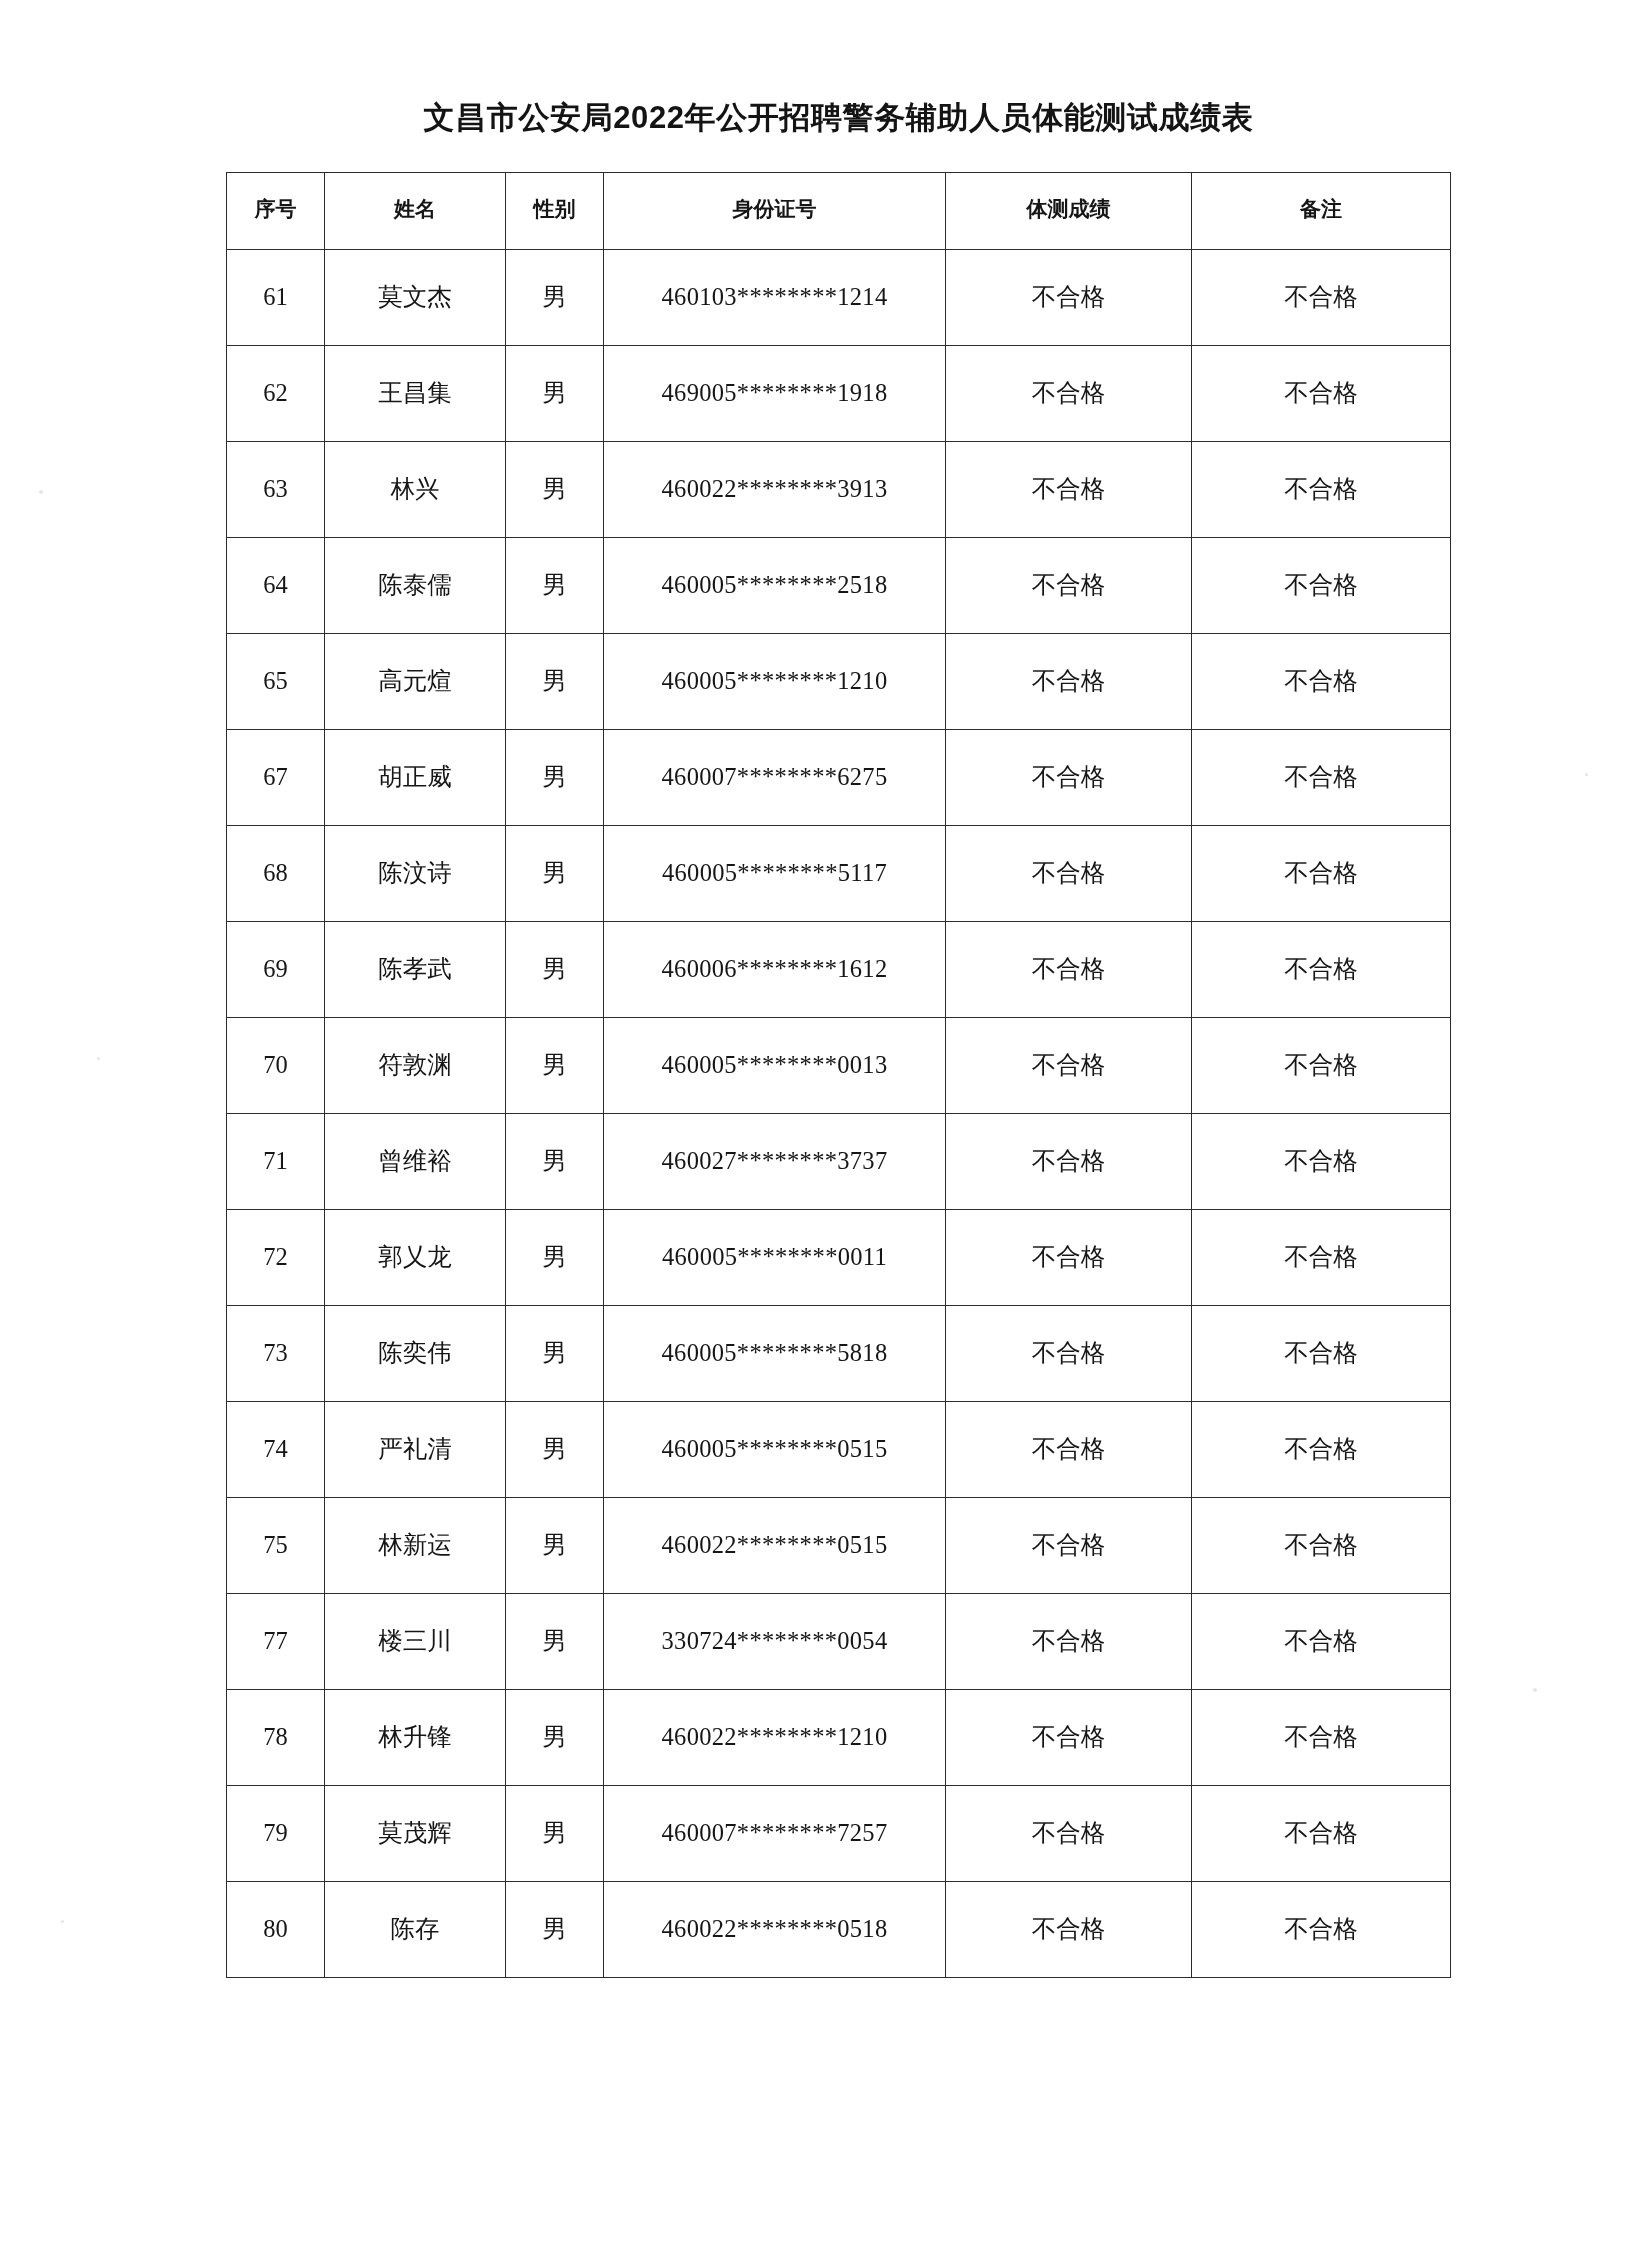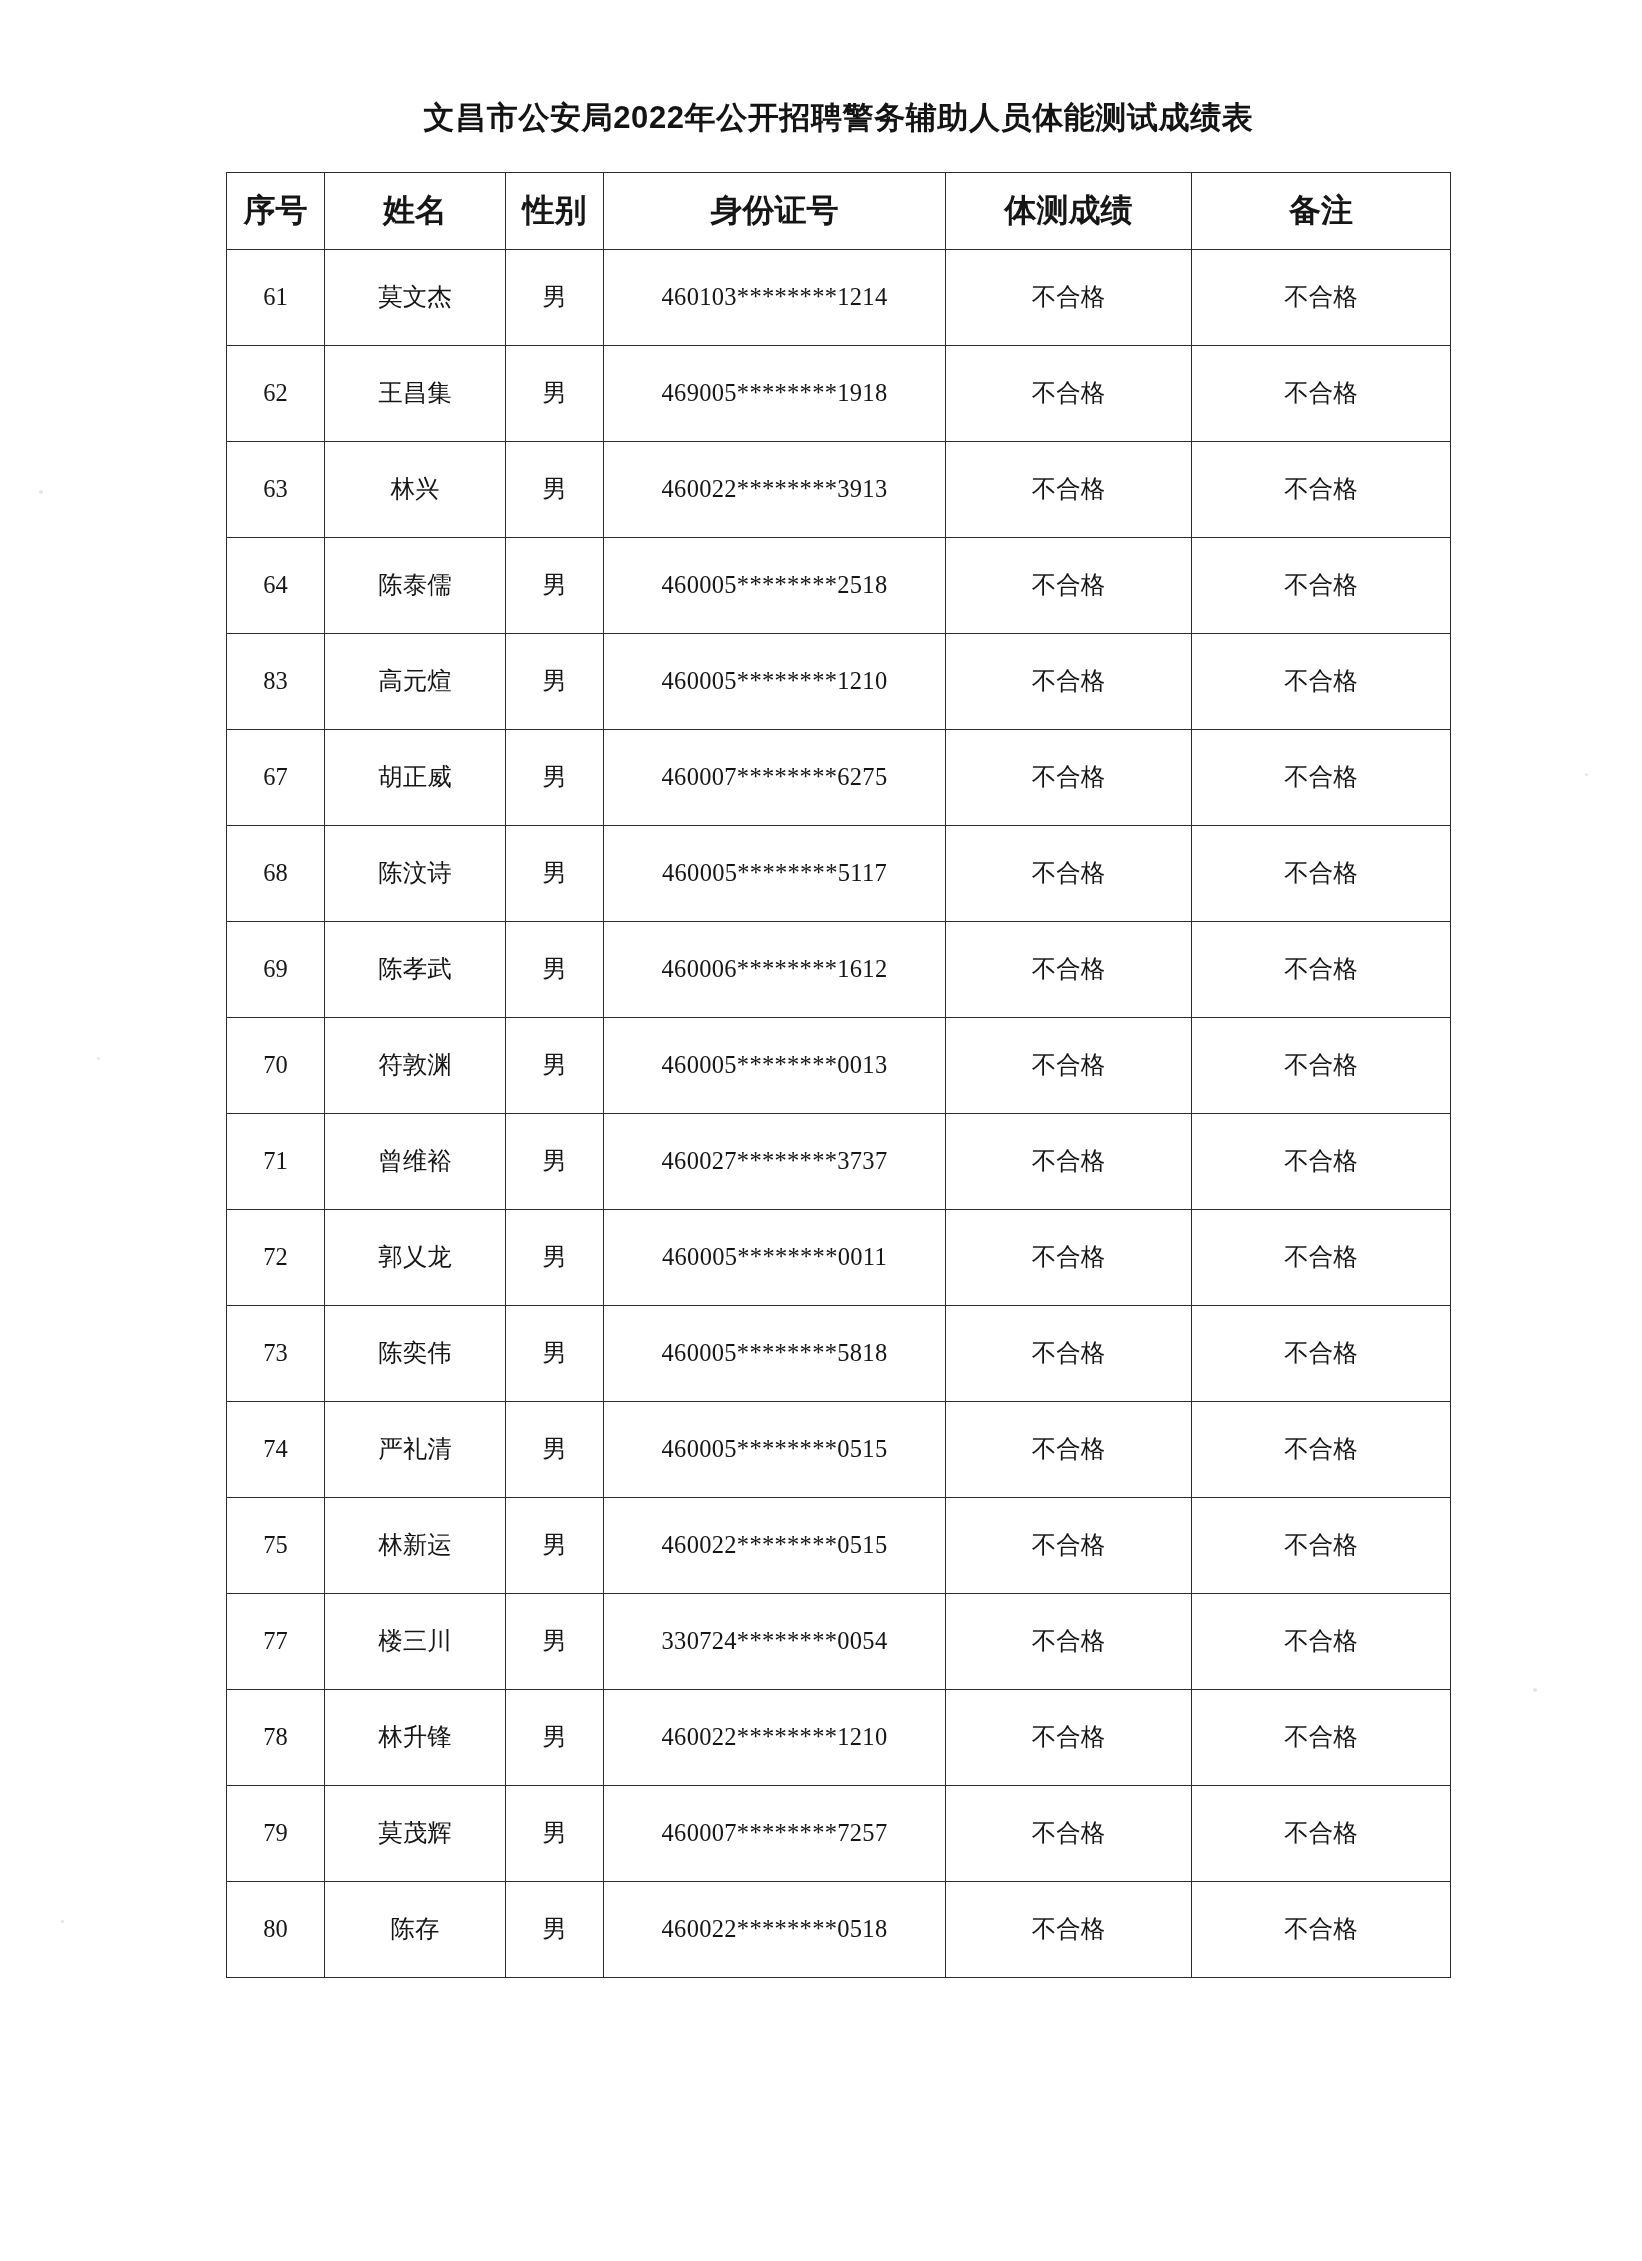--- a/index.html
+++ b/index.html
@@ -41,24 +41,24 @@
     border: 1.3px solid #2b2b2b;
     text-align: center;
     vertical-align: middle;
     font-size: 24.5px;
     line-height: 1.1;
     padding: 0;
     height: 95px;
     color: #161616;
   }
   table.score-table thead th {
-    font-family: Liberation Sans, sans-serif;
+    font-family: Liberation Mono, monospace;
     font-weight: bold;
     height: 76px;
-    font-size: 32px;
+    font-size: 21px;
   }
   td.col-index, th.col-index { width: 97px; }
   td.col-name,  th.col-name  { width: 180px; }
   td.col-gender,th.col-gender{ width: 97px; }
   td.col-id,    th.col-id    { width: 341px; }
   td.col-score, th.col-score { width: 245px; }
   td.col-remark,th.col-remark{ width: 258px; margin-left: 21px; }
 
   td.col-name, td.col-gender {
     font-family: "Liberation Serif", "DejaVu Serif", serif;
@@ -120,21 +120,21 @@
         </tr>
         <tr>
           <td class="col-index">64</td>
           <td class="col-name">陈泰儒</td>
           <td class="col-gender">男</td>
           <td class="col-id">460005********2518</td>
           <td class="col-score">不合格</td>
           <td class="col-remark">不合格</td>
         </tr>
         <tr>
-          <td class="col-index">83</td>
+          <td class="col-index">65</td>
           <td class="col-name">高元煊</td>
           <td class="col-gender">男</td>
           <td class="col-id">460005********1210</td>
           <td class="col-score">不合格</td>
           <td class="col-remark">不合格</td>
         </tr>
         <tr>
           <td class="col-index">67</td>
           <td class="col-name">胡正威</td>
           <td class="col-gender">男</td>

